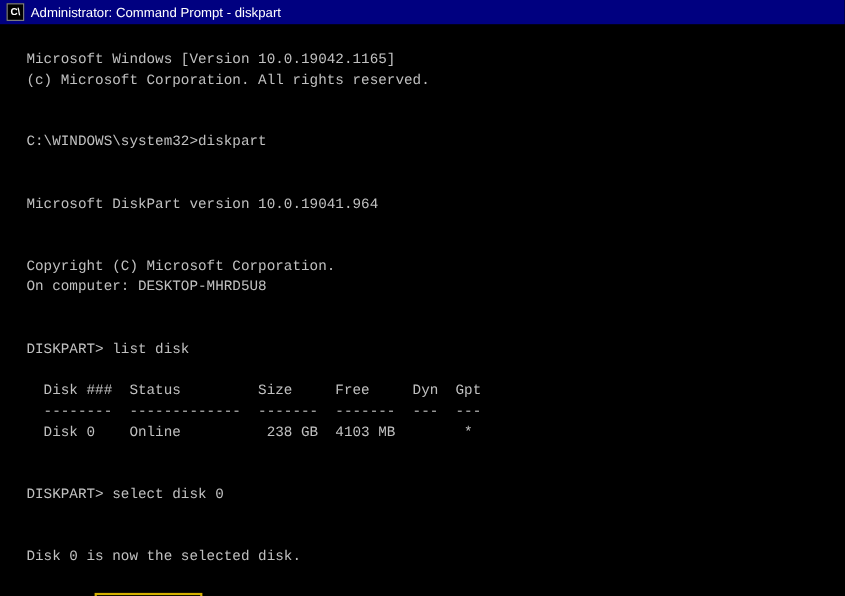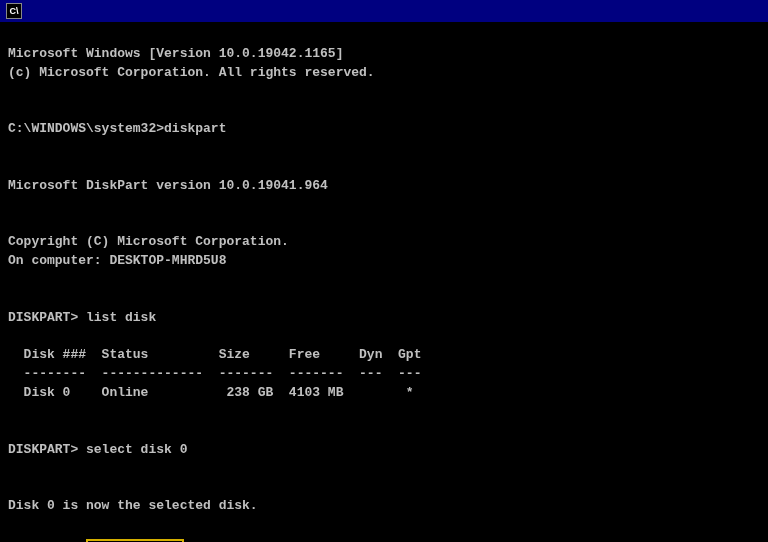--- a/index.html
+++ b/index.html
@@ -29,38 +29,38 @@
       background: #000;
       border: 1px solid #888;
       display: flex;
       align-items: center;
       justify-content: center;
       font-size: 9px;
       color: #fff;
       font-weight: bold;
     }
     .terminal {
-      padding: 4px 8px;
+      padding: 4px 24px;
       line-height: 1.45;
       white-space: pre;
-      font-weight: bold;
     }
     .highlighted-cmd {
       display: inline-block;
       background: #000;
       color: #fff;
       border: 2px solid #d4b000;
       padding: 0 4px;
     }
   </style>
 </head>
 <body>
 
 <div class="title-bar">
   <div class="title-bar-icon">C\</div>
+  <span>Administrator: Command Prompt - diskpart</span>
 </div>
 
 <div class="terminal">
 <span>Microsoft Windows [Version 10.0.19042.1165]</span>
 <span>(c) Microsoft Corporation. All rights reserved.</span>
 
 <span></span>
 <span>C:\WINDOWS\system32&gt;diskpart</span>
 
 <span></span>

